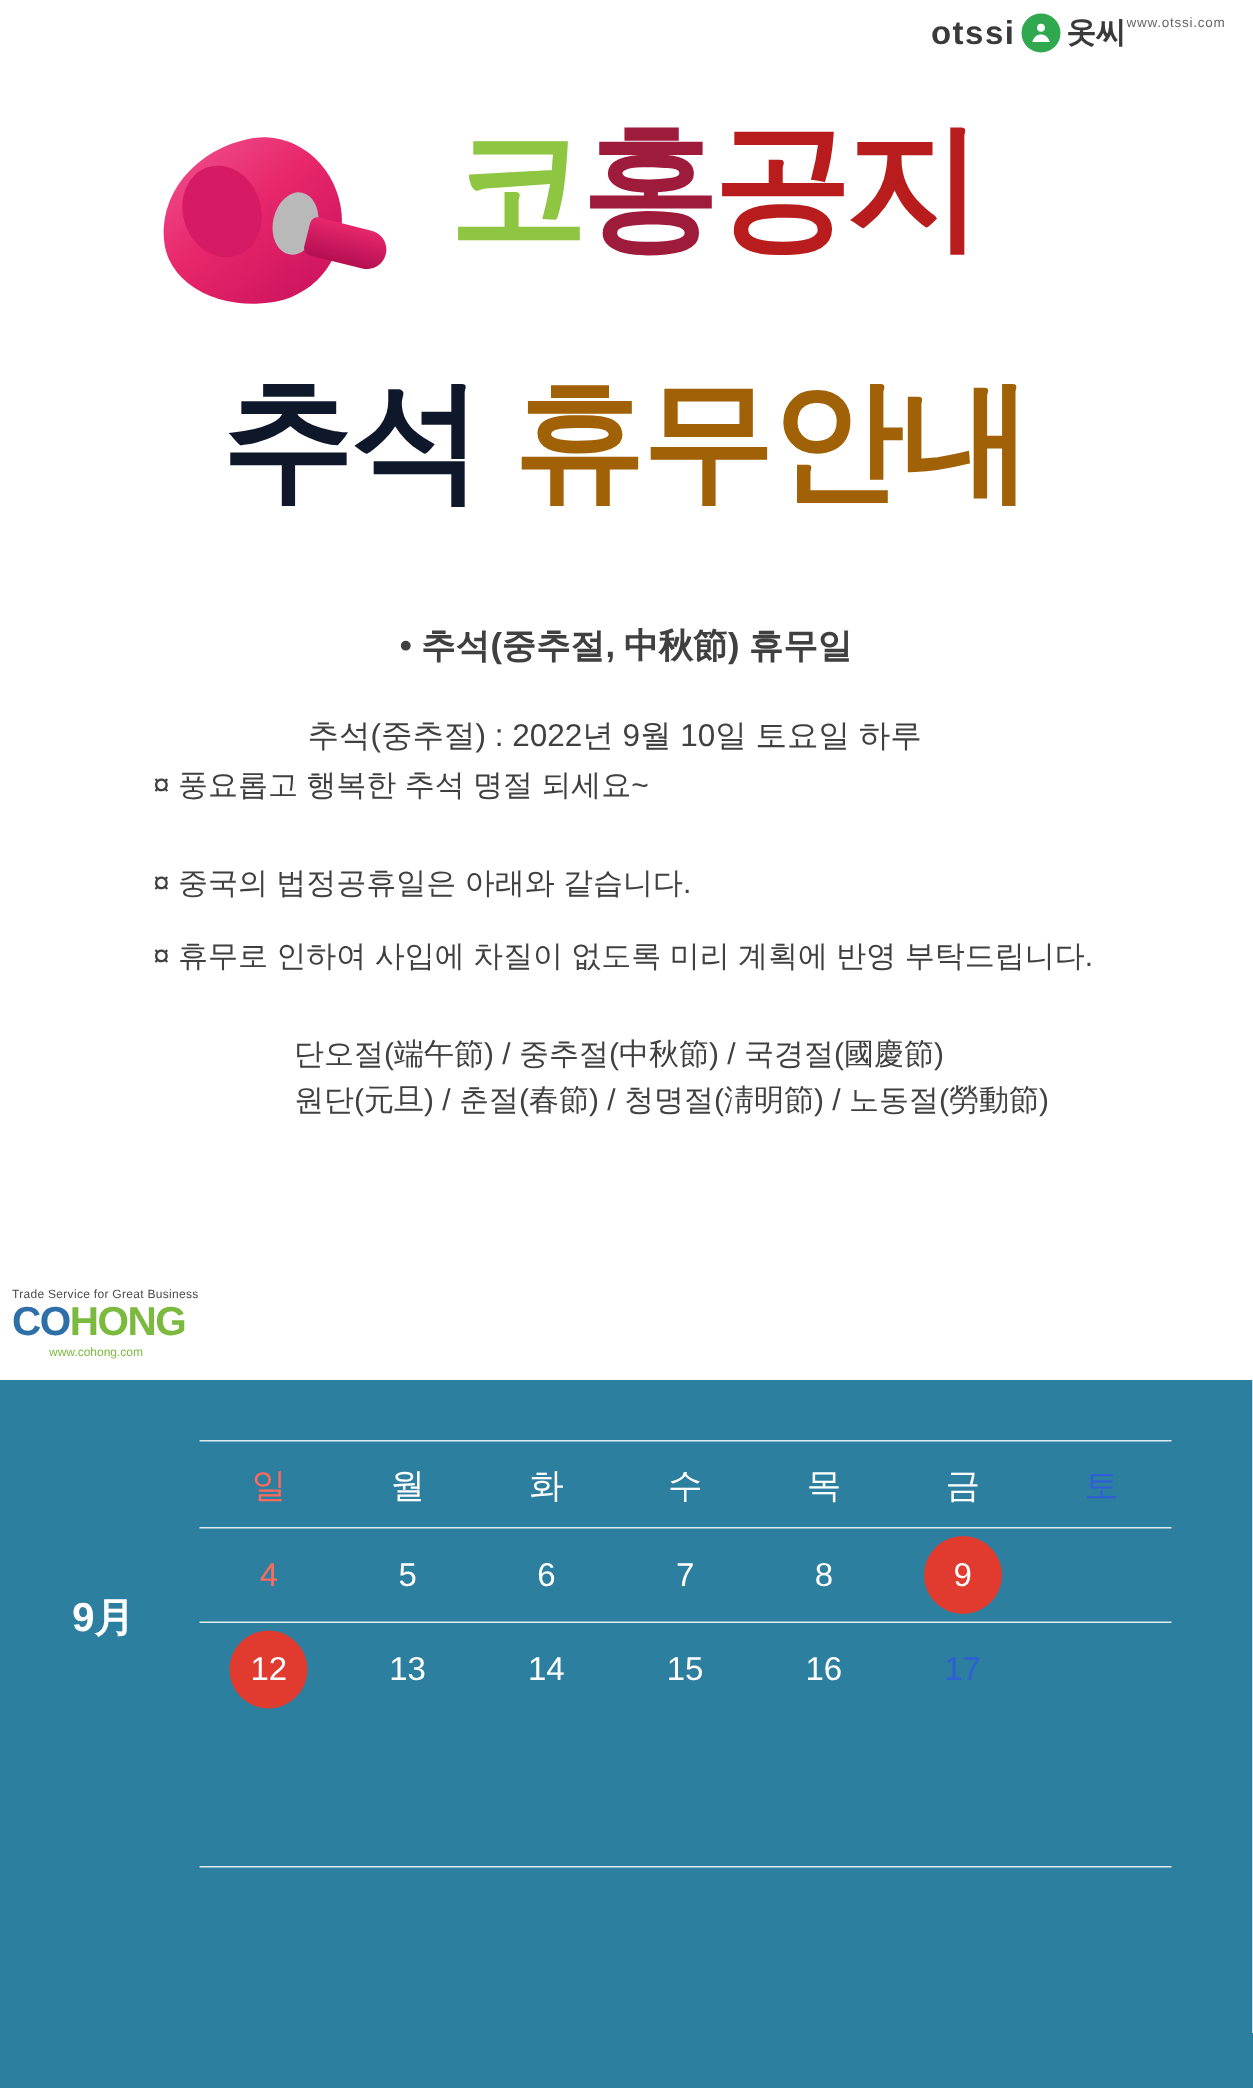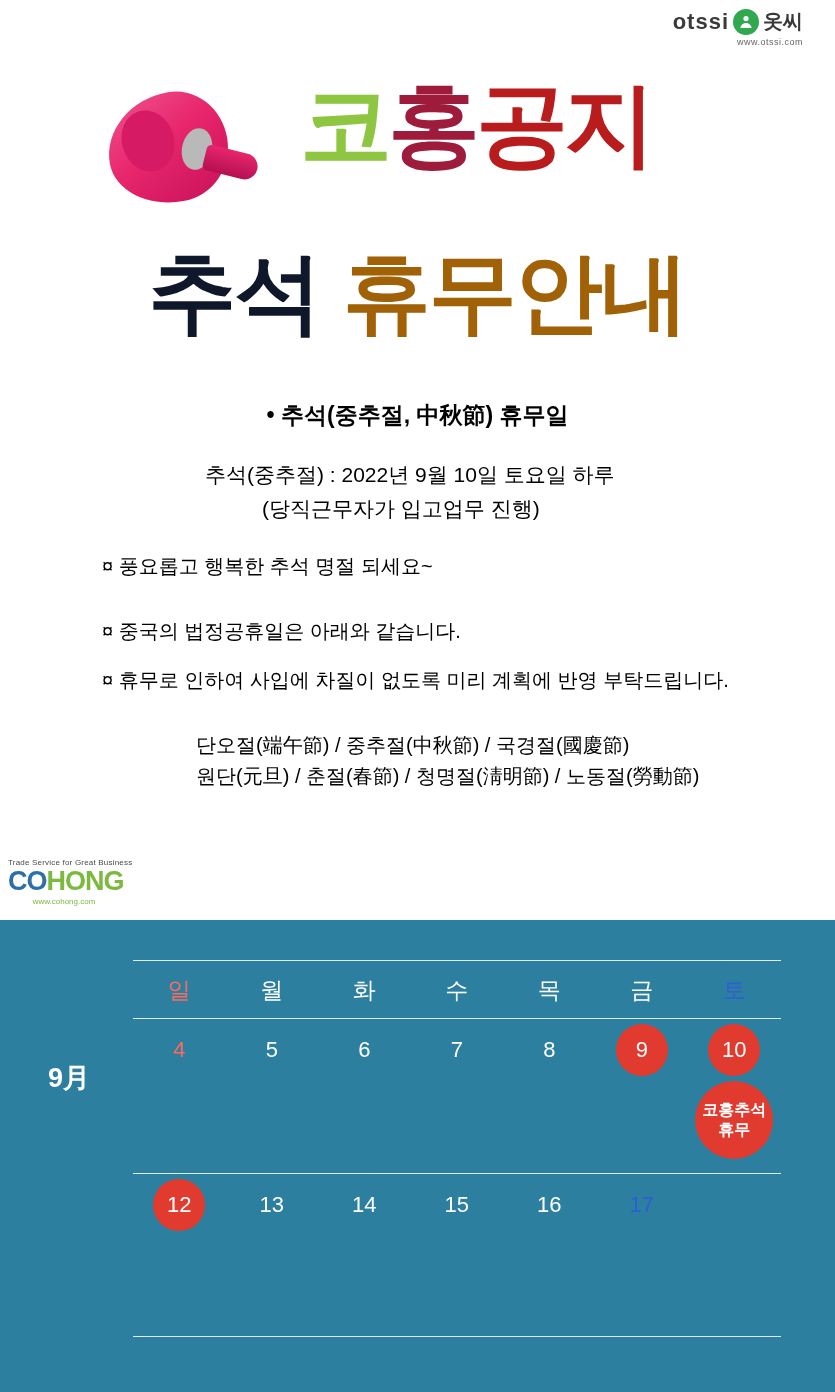--- a/index.html
+++ b/index.html
@@ -12,24 +12,24 @@
     background: #ffffff;
     font-family: "Liberation Sans", sans-serif;
     position: relative;
     overflow: hidden;
   }
 
   
   .brand-top {
     position: absolute;
     top: 8px;
-    right: 32px;
-    display: flex;
-    flex-direction: column;
-    align-items: flex-end;
+    right: 18px;
+    display: flex;
+    flex-direction: row;
+    align-items: flex-start;
   }
   .brand-top-row {
     display: flex;
     align-items: center;
     gap: 4px;
   }
   .brand-otssi {
     font-size: 22px;
     font-weight: bold;
     color: #3a3a3a;
@@ -138,24 +138,24 @@
     letter-spacing: -2px;
     line-height: 1.1;
     white-space: nowrap;
   }
   .s-blue { color: #0f172a; }
   .s-gray { color: #a16207; }
 
   
   .body-copy {
     position: absolute;
-    top: 400px;
+    top: 415px;
     left: 0;
     width: 835px;
-    color: #000000;
+    color: #404040;
   }
   .line-bullet-title {
     text-align: center;
     font-size: 23px;
     font-weight: bold;
     margin-bottom: 30px;
   }
   .line-ind1 {
     padding-left: 205px;
     font-size: 21px;
@@ -335,21 +335,20 @@
   <span class="s-blue">추석</span>
   <span class="s-gray">휴무안내</span>
 </div>
 
 <div class="body-copy">
   <div class="line-bullet-title">
     <span>•</span>
     <span>추석(중추절, 中秋節) 휴무일</span>
   </div>
   <div class="line-ind1">추석(중추절) : 2022년 9월 10일 토요일 하루</div>
-  <div class="line-ind2">(당직근무자가 입고업무 진행)</div>
   <div class="line-note">¤ 풍요롭고 행복한 추석 명절 되세요~</div>
   <div class="line-note tight">¤ 중국의 법정공휴일은 아래와 같습니다.</div>
   <div class="line-note">¤ 휴무로 인하여 사입에 차질이 없도록 미리 계획에 반영 부탁드립니다.</div>
   <div class="line-sub">단오절(端午節) / 중추절(中秋節) / 국경절(國慶節)</div>
   <div class="line-sub">원단(元旦) / 춘절(春節) / 청명절(淸明節) / 노동절(勞動節)</div>
 </div>
 
 <div class="cohong">
   <div class="cohong-tag">Trade Service for Great Business</div>
   <div class="cohong-name">
@@ -388,60 +387,43 @@
         </div>
       <div class="cal-cell">
           <span class="wk">7</span>
         </div>
       <div class="cal-cell">
           <span class="wk">8</span>
         </div>
       <div class="cal-cell">
           <span class="circle">9</span>
         </div>
-      <div class="cal-cell">
-          <span class="circle">10</span>
-        </div>
     </div>
 
-    <div class="event-row">
-      <div class="event-slot"></div>
-      <div class="event-slot"></div>
-      <div class="event-slot"></div>
-      <div class="event-slot"></div>
-      <div class="event-slot"></div>
-      <div class="event-slot"></div>
-      <div class="event-slot">
-        <div class="event-badge">
-          <span>코홍추석</span>
-          <span>휴무</span>
-        </div>
-      </div>
+
+    <div class="rule"></div>
+
+    <div class="cal-row num-row">
+      <div class="cal-cell">
+          <span class="circle">12</span>
+        </div>
+      <div class="cal-cell">
+          <span class="wk">13</span>
+        </div>
+      <div class="cal-cell">
+          <span class="wk">14</span>
+        </div>
+      <div class="cal-cell">
+          <span class="wk">15</span>
+        </div>
+      <div class="cal-cell">
+          <span class="wk">16</span>
+        </div>
+      <div class="cal-cell">
+          <span class="sat">17</span>
+        </div>
     </div>
 
+    <div class="gap-row2"></div>
+
     <div class="rule"></div>
-
-    <div class="cal-row num-row">
-      <div class="cal-cell">
-          <span class="circle">12</span>
-        </div>
-      <div class="cal-cell">
-          <span class="wk">13</span>
-        </div>
-      <div class="cal-cell">
-          <span class="wk">14</span>
-        </div>
-      <div class="cal-cell">
-          <span class="wk">15</span>
-        </div>
-      <div class="cal-cell">
-          <span class="wk">16</span>
-        </div>
-      <div class="cal-cell">
-          <span class="sat">17</span>
-        </div>
-    </div>
-
-    <div class="gap-row2"></div>
-
-    <div class="rule"></div>
   </div>
 </div>
 
 </body></html>

